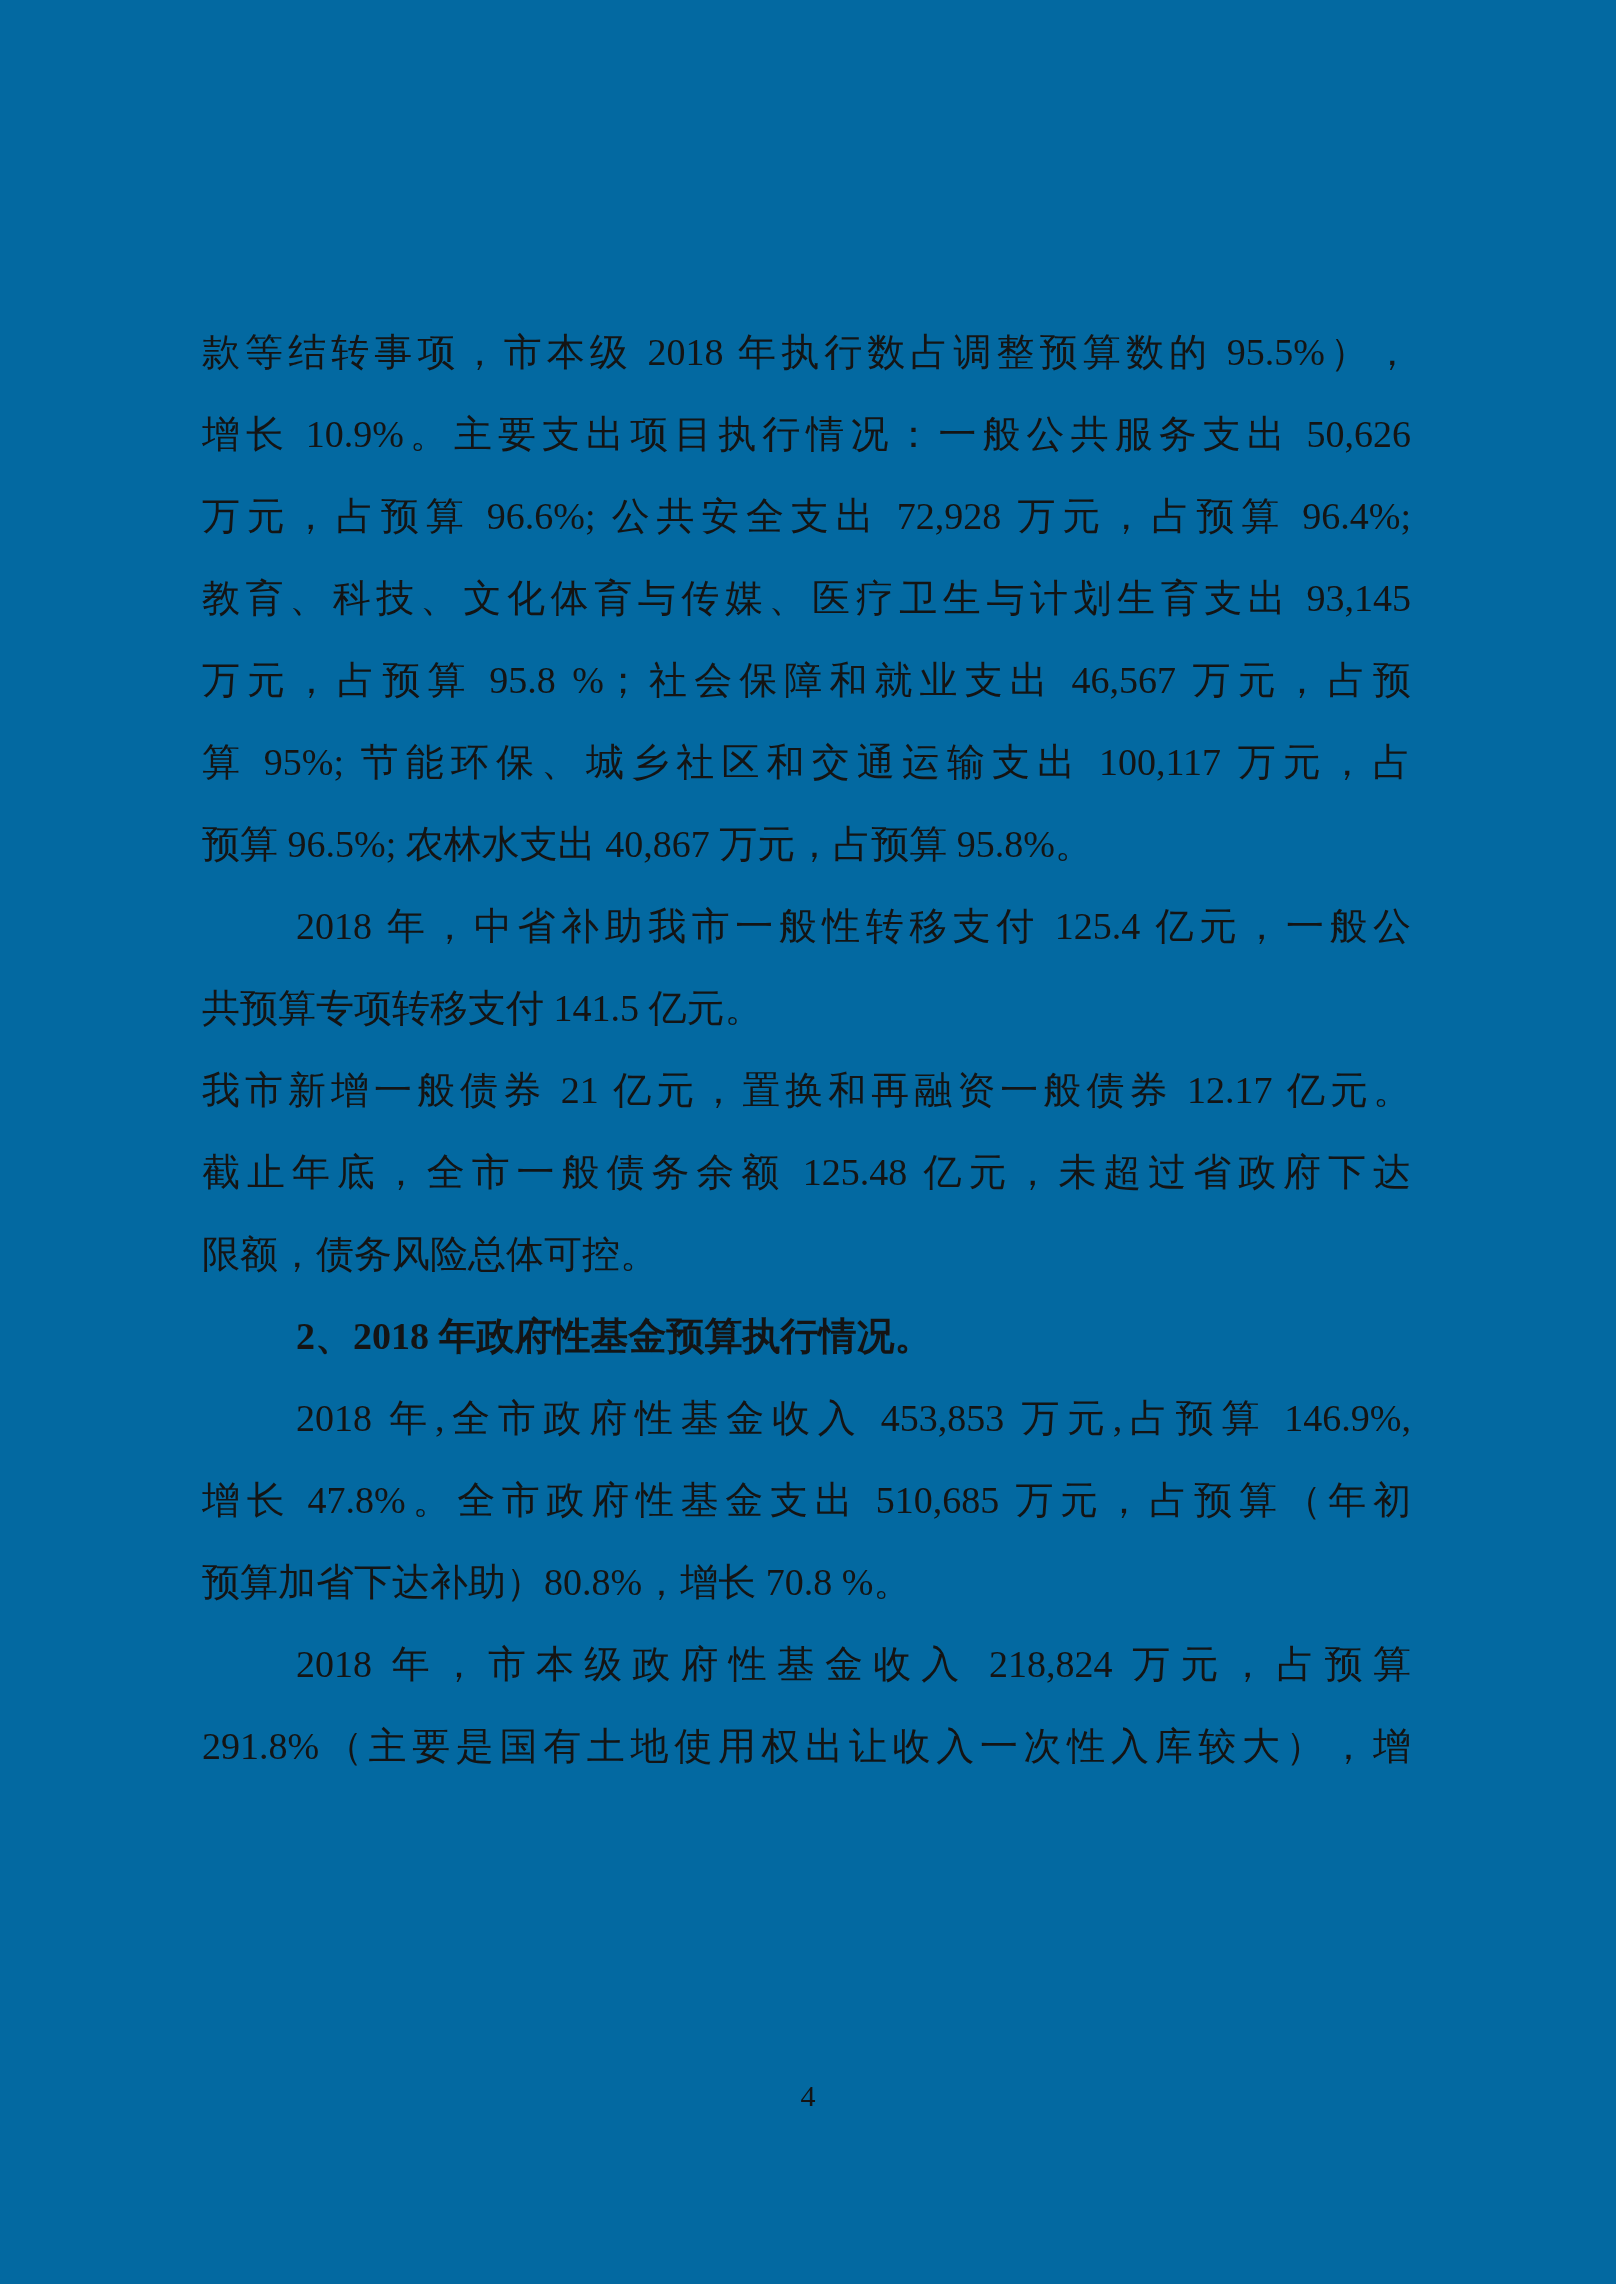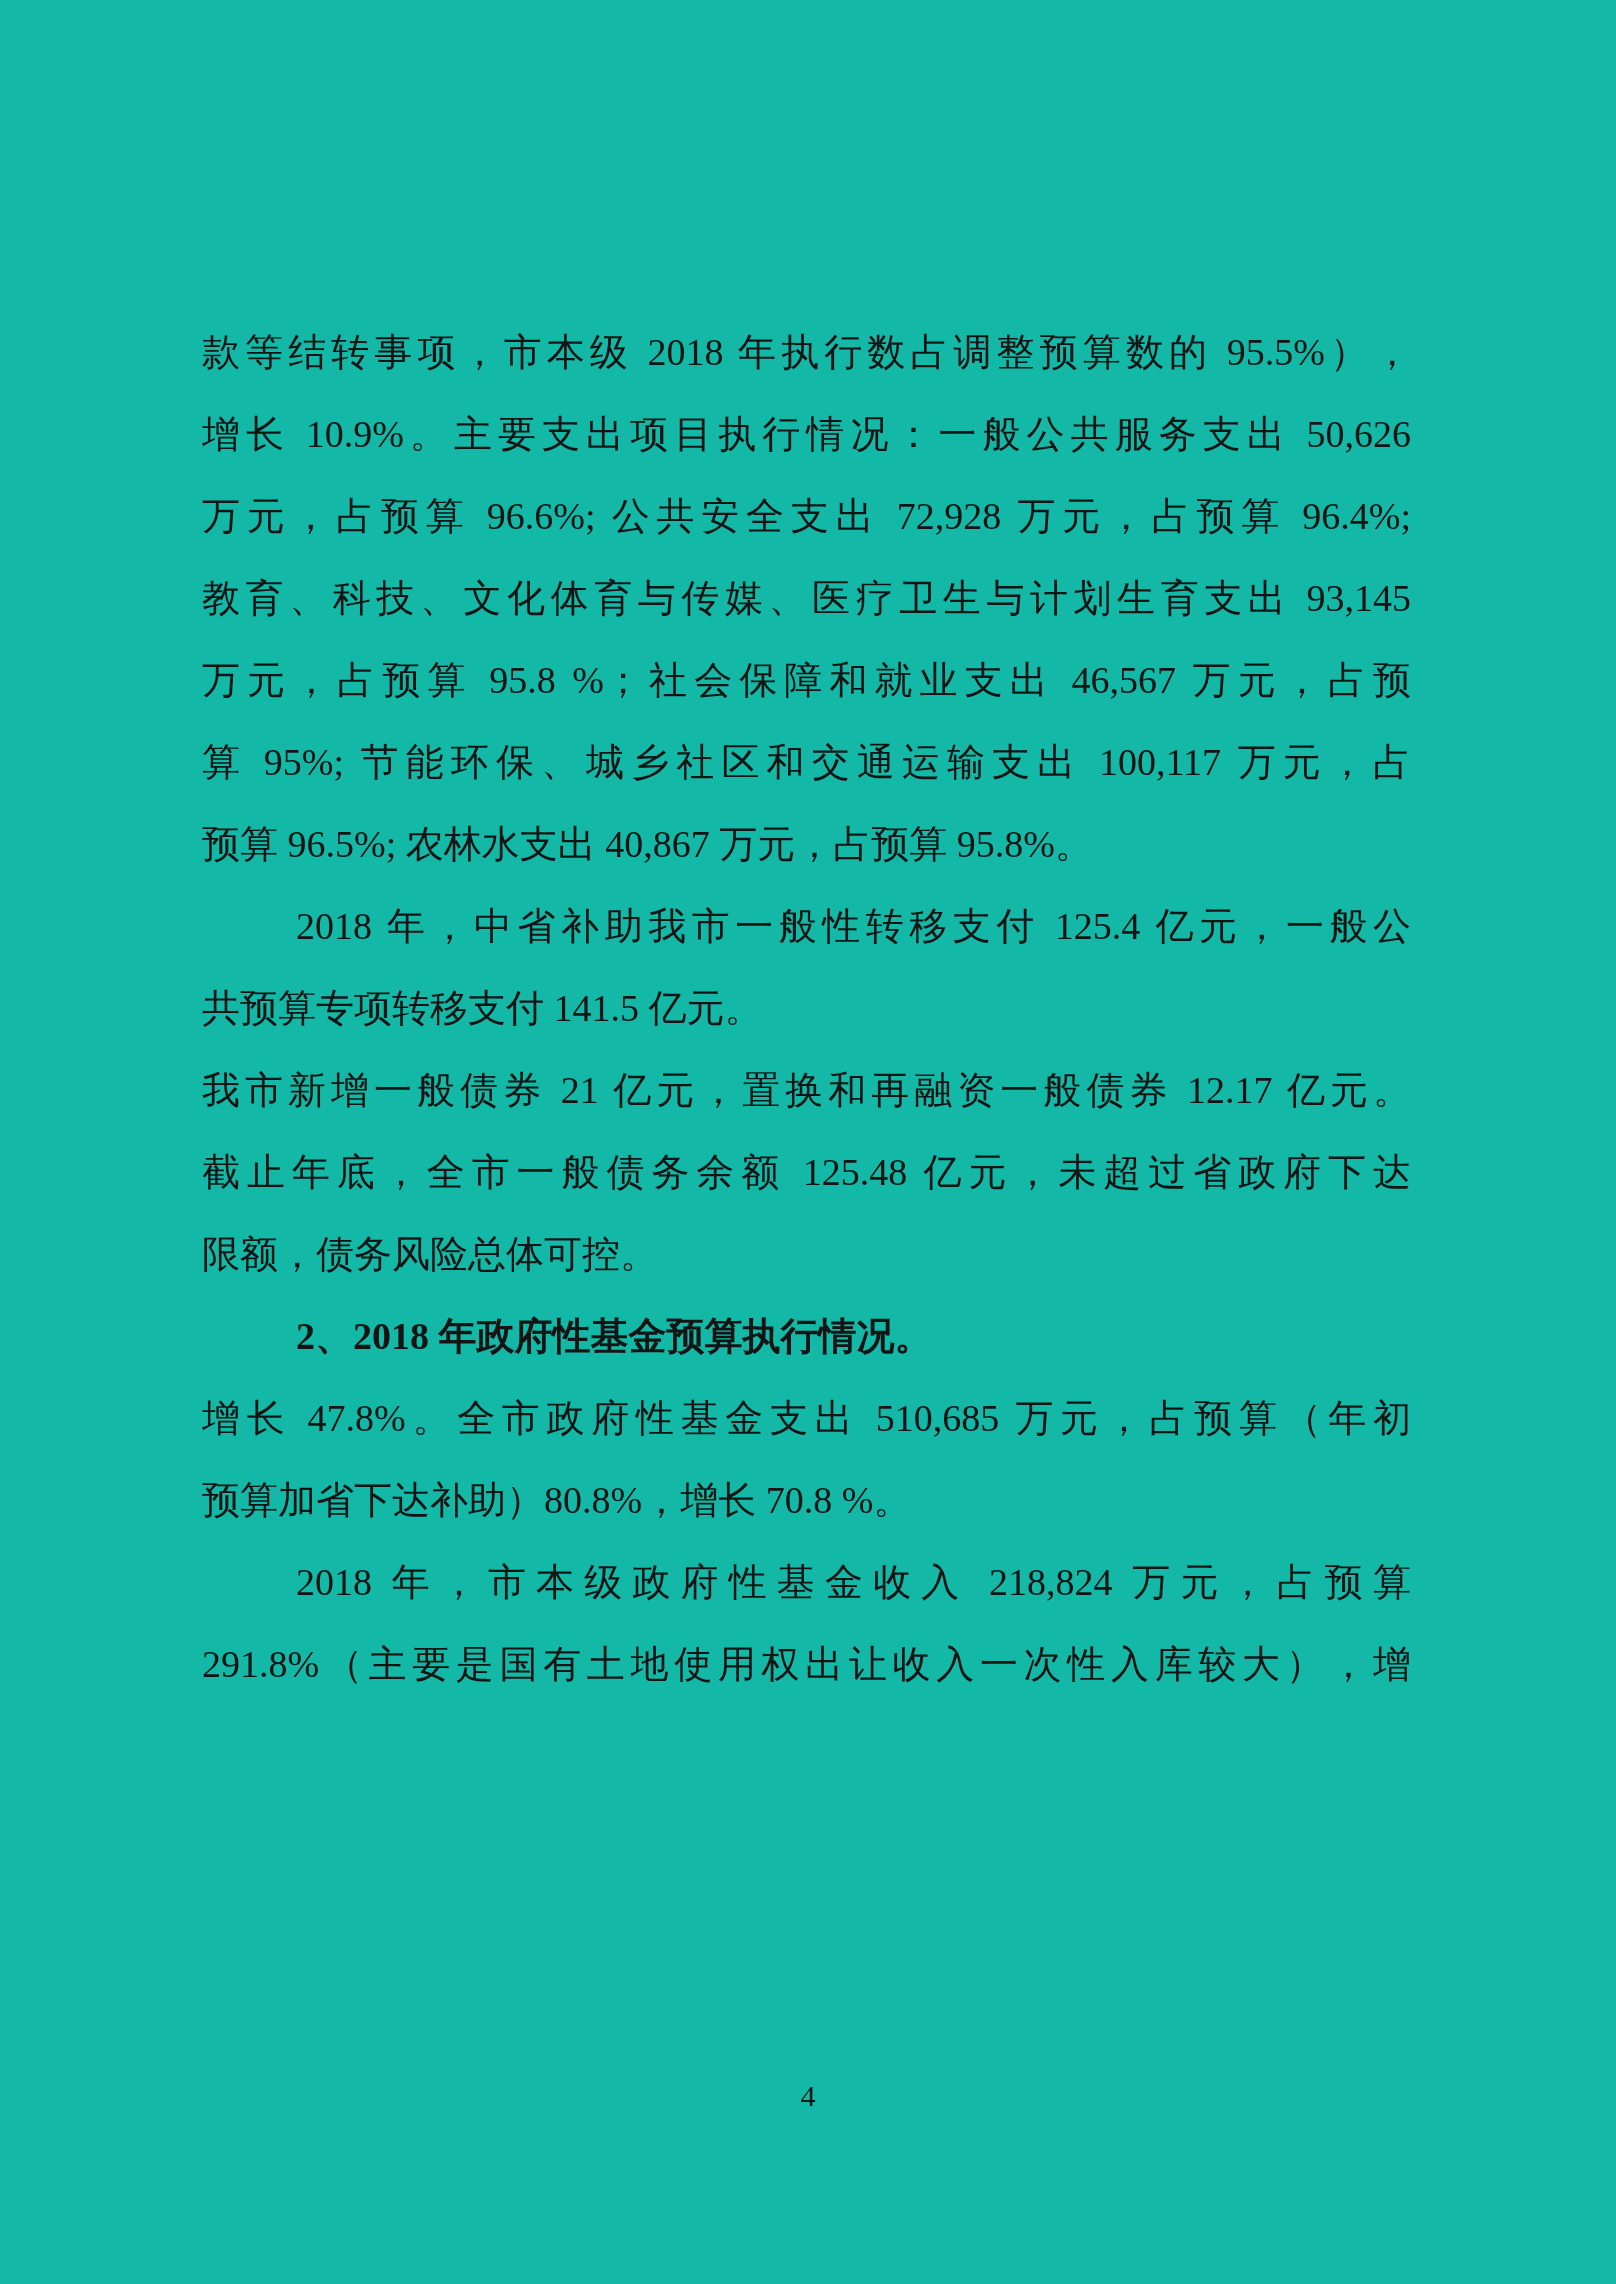--- a/index.html
+++ b/index.html
@@ -5,21 +5,21 @@
   html, body {
     margin: 0;
     padding: 0;
     background: #e8e8e8;
   }
   .page {
     position: relative;
     width: 1616px;
     height: 2284px;
     margin: 0 auto;
-    background: #14b8a6;
+    background: #0369a1;
     overflow: hidden;
     font-family: "Liberation Serif", "DejaVu Serif", serif;
     color: #141414;
   }
   .textblock {
     position: absolute;
     left: 202px;
     top: 311px;
     width: 1209px;
     font-size: 38px;
@@ -73,20 +73,21 @@
 
     <div class="line indent">2018 年，中省补助我市一般性转移支付 125.4 亿元，一般公</div>
     <div class="line end">共预算专项转移支付 141.5 亿元。</div>
 
     <div class="line">我市新增一般债券 21 亿元，置换和再融资一般债券 12.17 亿元。</div>
     <div class="line">截止年底，全市一般债务余额 125.48 亿元，未超过省政府下达</div>
     <div class="line end">限额，债务风险总体可控。</div>
 
     <div class="line end indent heading">2、2018 年政府性基金预算执行情况。</div>
 
+    <div class="line indent">2018 年,全市政府性基金收入 453,853 万元,占预算 146.9%,</div>
     <div class="line">增长 47.8%。全市政府性基金支出 510,685 万元，占预算（年初</div>
     <div class="line end">预算加省下达补助）80.8%，增长 70.8 %。</div>
 
     <div class="line indent">2018 年，市本级政府性基金收入 218,824 万元，占预算</div>
     <div class="line">291.8%（主要是国有土地使用权出让收入一次性入库较大），增</div>
   </div>
 
   <div class="footer">4</div>
 
 </div>

